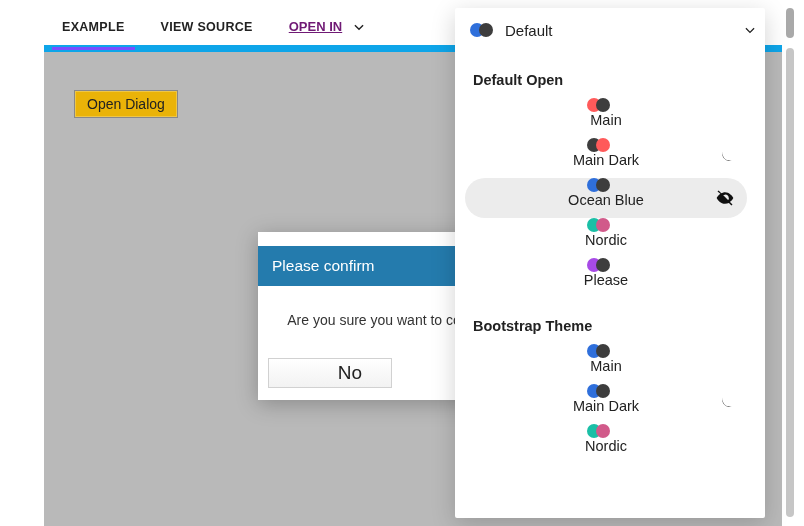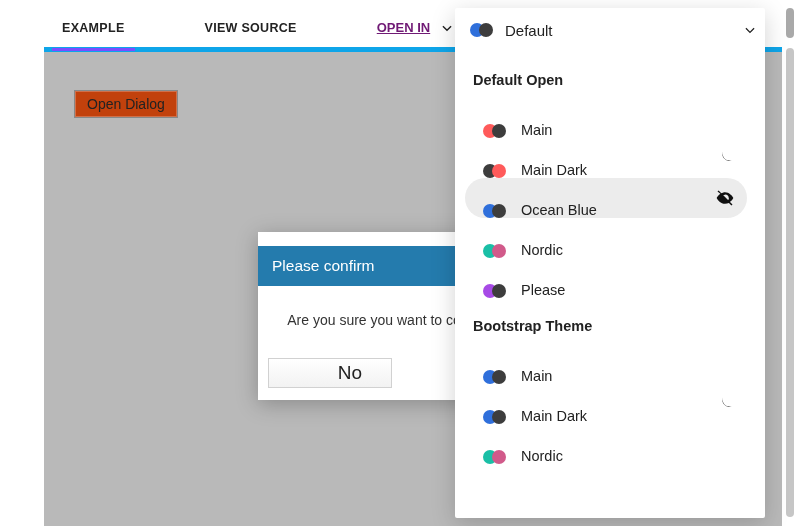--- a/index.html
+++ b/index.html
@@ -1,52 +1,52 @@
 <!DOCTYPE html>
 <html><head>
 <meta charset="utf-8">
 <style>
   * { box-sizing: border-box; margin: 0; padding: 0; font-family: -apple-system, BlinkMacSystemFont, "Segoe UI", Arial, sans-serif; }
   body { background: #fff; width: 804px; height: 526px; overflow: hidden; position: relative; }
 
   .frame { position: absolute; left: 44px; top: 8px; right: 22px; bottom: 0; background: #fff; }
 
-  .topbar { display: flex; align-items: center; height: 44px; border-bottom: 5px solid #0ea5e9; position: relative; z-index: 5; background: #fff; gap: 44px; }
+  .topbar { display: flex; align-items: center; height: 44px; border-bottom: 7px solid #0ea5e9; position: relative; z-index: 5; background: #fff; }
   .tab { padding: 0 18px; height: 44px; display: flex; align-items: center; font-size: 12.5px; font-weight: 700; letter-spacing: 0.3px; color: #222; cursor: pointer; position: relative; }
   .tab.active::after { content: ""; position: absolute; left: 8px; right: 8px; bottom: -1px; height: 3px; background: #7a4dff; }
   .openin { display: flex; align-items: center; gap: 10px; padding: 0 18px; font-size: 13px; font-weight: 700; color: #701a75; cursor: pointer; text-decoration: underline; }
   .chev { width: 14px; height: 14px; }
 
   .change-theme-wrap { margin-left: auto; display: flex; align-items: center; gap: 14px; padding-right: 22px; }
   .ct-label { font-size: 13px; color: #222; }
   .selected-theme { display: flex; align-items: center; gap: 10px; cursor: pointer; text-align: center; }
   .theme-dot { display: inline-flex; }
   .theme-dot .d { width: 14px; height: 14px; border-radius: 50%; }
   .theme-dot .d + .d { margin-left: -5px; }
   .caret { position: absolute; right: 8px; top: 50%; transform: translateY(-50%); width: 14px; height: 14px; }
 
   .stage { position: absolute; left: 0; right: 0; top: 44px; bottom: 0; background: #b9b9b9; }
-  .open-dialog-btn { position: absolute; left: 30px; top: 38px; padding: 5px 12px; border: 1px solid #888; background: #c2410c; font-size: 14px; color: #222; cursor: pointer; box-shadow: inset 0 0 0 1px rgba(255,255,255,0.25); }
+  .open-dialog-btn { position: absolute; left: 30px; top: 38px; padding: 5px 12px; border: 1px solid #888; background: #eab308; font-size: 14px; color: #222; cursor: pointer; box-shadow: inset 0 0 0 1px rgba(255,255,255,0.25); }
 
   
   .dialog { position: absolute; left: 214px; top: 180px; width: 278px; background: #fff; box-shadow: 0 4px 20px rgba(0,0,0,0.25); }
   .dialog-title { background: #247bad; color: #fff; font-size: 15.5px; padding: 11px 14px; font-weight: 500; margin-top: 14px; }
   .dialog-body { padding: 26px 16px 20px; font-size: 14px; color: #333; text-align: center; }
   .dialog-actions { display: flex; gap: 10px; padding: 10px 10px 12px; }
   .dlg-btn { flex: 1; height: 30px; border: 1px solid #d1d1d1; background: linear-gradient(#fff, #f2f2f2); font-size: 19px; color: #222; cursor: pointer; padding-left: 40px; }
 
   
   .panel { position: absolute; left: 455px; top: 8px; width: 310px; bottom: 8px; background: #fff; box-shadow: 0 6px 25px rgba(0,0,0,0.18); border-radius: 2px; z-index: 30; overflow: hidden; }
   .panel-header { height: 44px; display: flex; align-items: center; gap: 12px; padding-left: 50px; padding-right: 28px; position: relative; }
   .panel-header .theme-dot { position: absolute; left: 15px; }
   .panel-list { position: absolute; top: 44px; left: 0; right: 8px; bottom: 0; overflow-y: auto; }
   .panel-list::-webkit-scrollbar { width: 8px; }
   .panel-list::-webkit-scrollbar-thumb { background: #b0b0b0; border-radius: 4px; }
   .group-title { font-size: 14.5px; font-weight: 700; color: #222; padding: 20px 18px 10px; }
-  .theme-item { display: flex; align-items: flex-end; height: 40px; padding: 0 18px; margin: 0 10px; border-radius: 22px; cursor: pointer; position: relative; }
+  .theme-item { display: flex; align-items: center; height: 40px; padding: 0 18px; margin: 0 10px; border-radius: 22px; cursor: pointer; position: relative; flex-direction: column; }
   .theme-item.hovered { background: #ececec; }
   .theme-item .swatch { width: 38px; display: flex; justify-content: flex-start; }
   .theme-item .name { font-size: 14.5px; color: #222; }
   .right-icon { position: absolute; right: 12px; top: 50%; transform: translateY(-50%); width: 20px; height: 20px; color: #111; }
 
   
   .outer-scroll { position: absolute; right: 10px; top: 8px; width: 8px; height: 30px; background: #a9a9a9; border-radius: 4px; }
   .outer-scroll2 { position: absolute; right: 10px; top: 48px; width: 8px; height: 469px; background: #c6c6c6; border-radius: 4px; }
 </style>
 </head>

